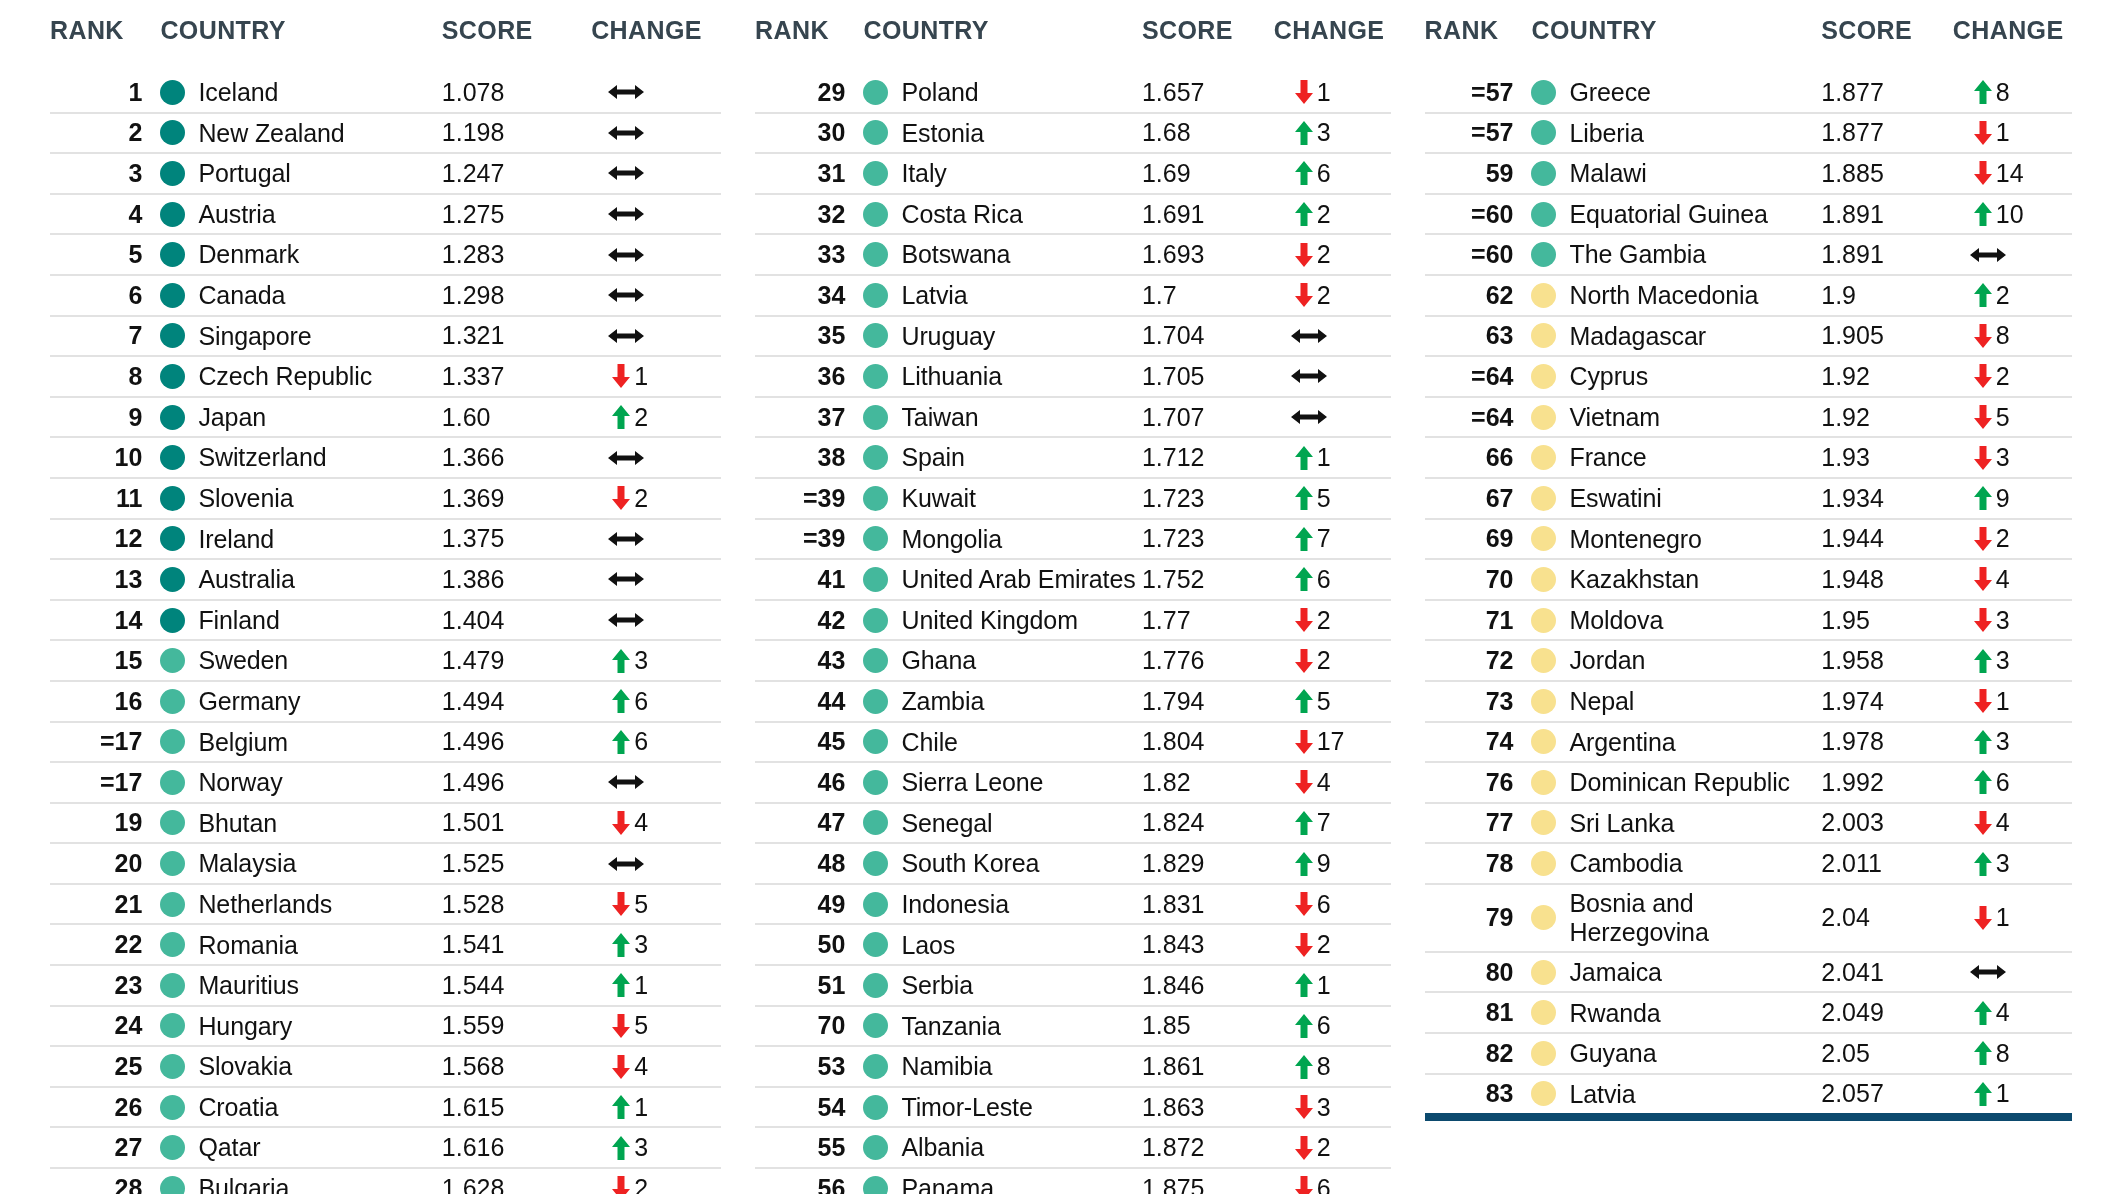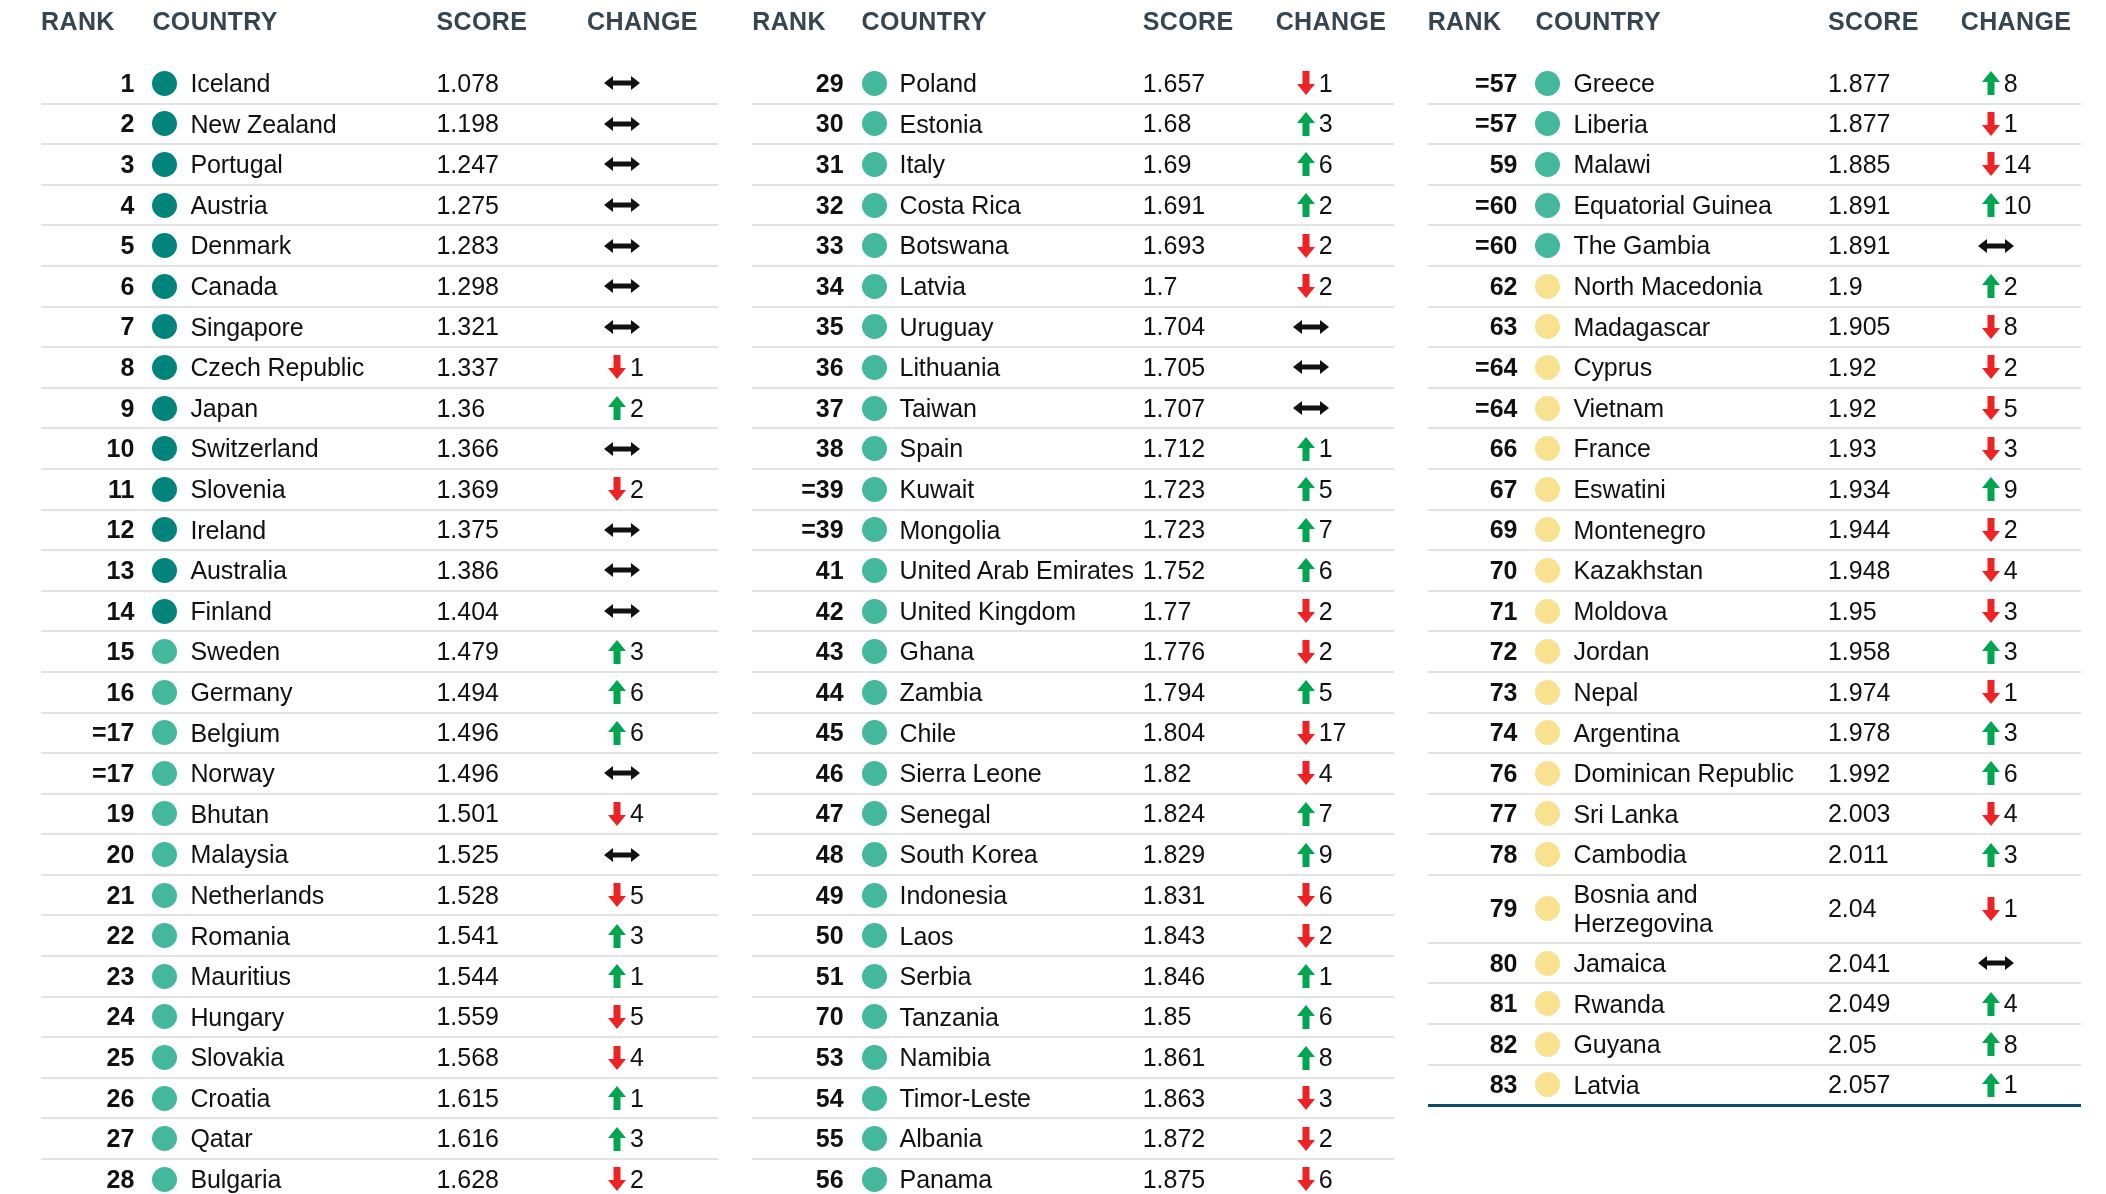--- a/index.html
+++ b/index.html
@@ -11,21 +11,21 @@
     width: 2106px;
     height: 1194px;
     font-family: "Liberation Sans", sans-serif;
     overflow: hidden;
   }
   .board {
     display: flex;
     width: 2106px;
     height: 952px;
     box-sizing: border-box;
-    padding: 7px;
+    padding: 16px;
     justify-content: space-between;
   }
   .col {
     box-sizing: border-box;
     position: relative;
   }
   .col-1 { width: 726px; padding-left: 34px; padding-right: 10px; }
   .col-2 { width: 680px; padding-left: 24px; padding-right: 10px; }
   .col-3 { width: 700px; padding-left: 24px; padding-right: 18px; }
 
@@ -64,21 +64,21 @@
   .col-3 col.c-score   { width: 128px; }
   .col-3 col.c-change  { width: 116px; }
 
   tbody tr {
     border-top: 2px solid #e2e2e2;
   }
   tbody tr:first-child {
     border-top: none;
   }
   tbody tr.last-rule {
-    border-bottom: 3px solid #0c4a6e;
+    border-bottom: 8px solid #0c4a6e;
   }
   tbody td {
     padding: 0;
     height: 38.6px;
     vertical-align: middle;
     font-size: 25px;
     color: #111111;
   }
   td.rank {
     text-align: right;
@@ -316,21 +316,21 @@
             </td>
           </tr>
           <tr>
             <td class="rank">9</td>
             <td class="country">
               <span class="country-wrap">
                 <span class="dot dark"></span>
                 <span class="cname">Japan</span>
               </span>
             </td>
-            <td class="score">1.36</td>
+            <td class="score">1.60</td>
             <td class="change">
               <span class="change-wrap">
                 <span>
                   <svg class="arrow-svg" width="20" height="26" viewBox="0 0 20 26" aria-hidden="true">
                     <path d="M10 1 L19 12 L13.5 12 L13.5 25 L6.5 25 L6.5 12 L1 12 Z" fill="#00a550"></path>
                   </svg>
                 </span>
                 <span class="delta">2</span>
               </span>
             </td>

